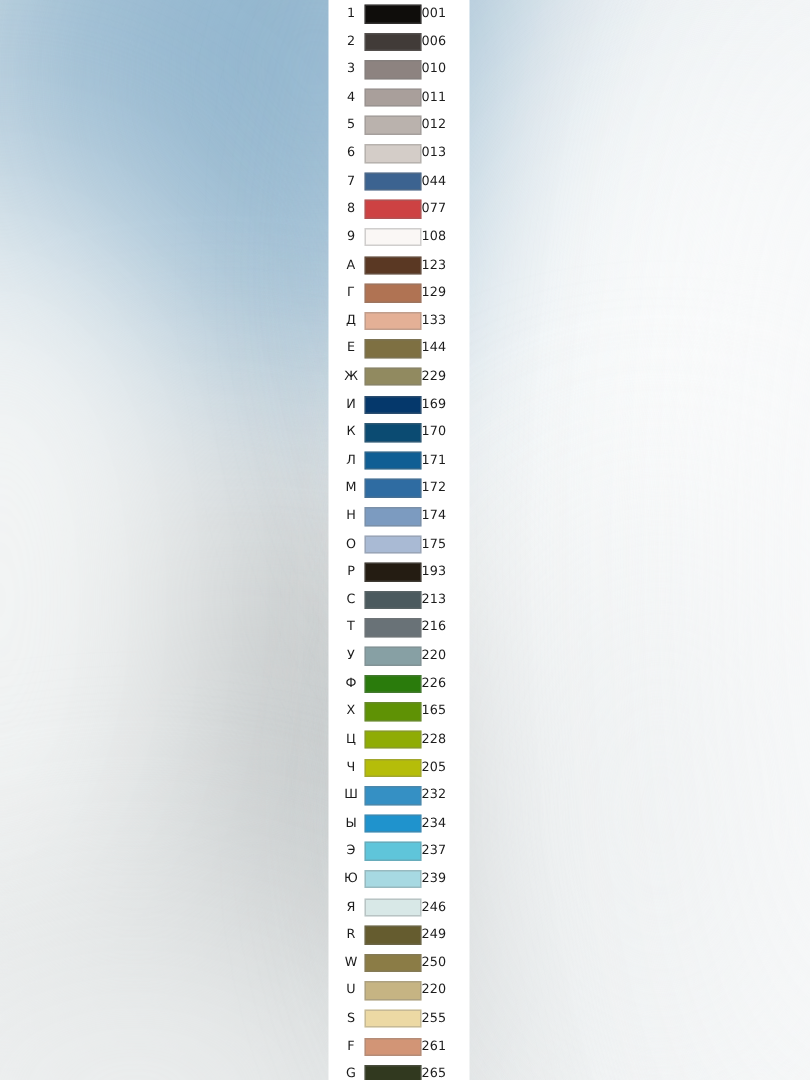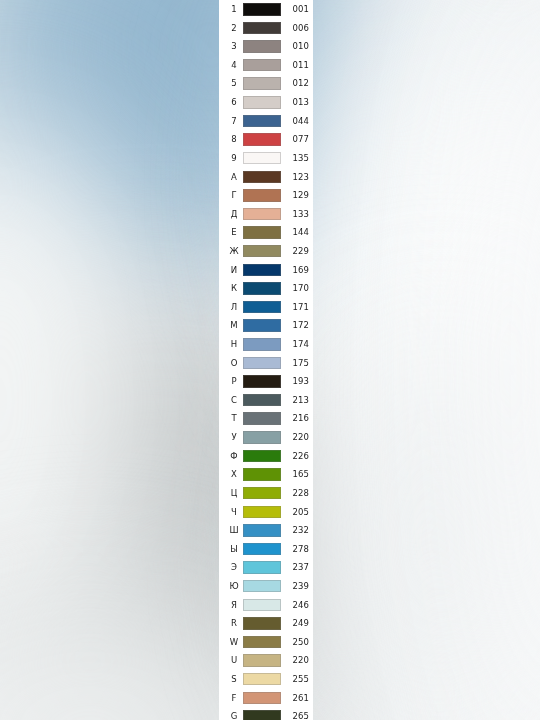--- a/index.html
+++ b/index.html
@@ -139,21 +139,21 @@
     left: 24px;
     width: 38px;
     height: 12.5px;
     box-sizing: border-box;
     border: 0.6px solid rgba(120,120,120,0.32);
   }
   .row-code {
     position: absolute;
     left: 62px;
     width: 28px;
-    text-align: right;
+    text-align: left;
     font-size: 8.5px;
     color: #1c1c1c;
     line-height: 1;
     letter-spacing: 0.1px;
   }
 </style>
 </head>
 <body>
 
 <div id="backdrop">
@@ -206,21 +206,21 @@
       <span class="row-code">044</span>
     </div>
     <div class="legend-row">
       <span class="row-index">8</span>
       <span class="row-swatch" style="background: rgb(205, 66, 67);"></span>
       <span class="row-code">077</span>
     </div>
     <div class="legend-row">
       <span class="row-index">9</span>
       <span class="row-swatch" style="background: rgb(250, 247, 245);"></span>
-      <span class="row-code">135</span>
+      <span class="row-code">108</span>
     </div>
     <div class="legend-row">
       <span class="row-index">А</span>
       <span class="row-swatch" style="background: rgb(90, 56, 35);"></span>
       <span class="row-code">123</span>
     </div>
     <div class="legend-row">
       <span class="row-index">Г</span>
       <span class="row-swatch" style="background: rgb(176, 115, 83);"></span>
       <span class="row-code">129</span>
@@ -311,21 +311,21 @@
       <span class="row-code">205</span>
     </div>
     <div class="legend-row">
       <span class="row-index">Ш</span>
       <span class="row-swatch" style="background: rgb(53, 144, 196);"></span>
       <span class="row-code">232</span>
     </div>
     <div class="legend-row">
       <span class="row-index">Ы</span>
       <span class="row-swatch" style="background: rgb(31, 147, 205);"></span>
-      <span class="row-code">278</span>
+      <span class="row-code">234</span>
     </div>
     <div class="legend-row">
       <span class="row-index">Э</span>
       <span class="row-swatch" style="background: rgb(95, 197, 218);"></span>
       <span class="row-code">237</span>
     </div>
     <div class="legend-row">
       <span class="row-index">Ю</span>
       <span class="row-swatch" style="background: rgb(167, 217, 226);"></span>
       <span class="row-code">239</span>

